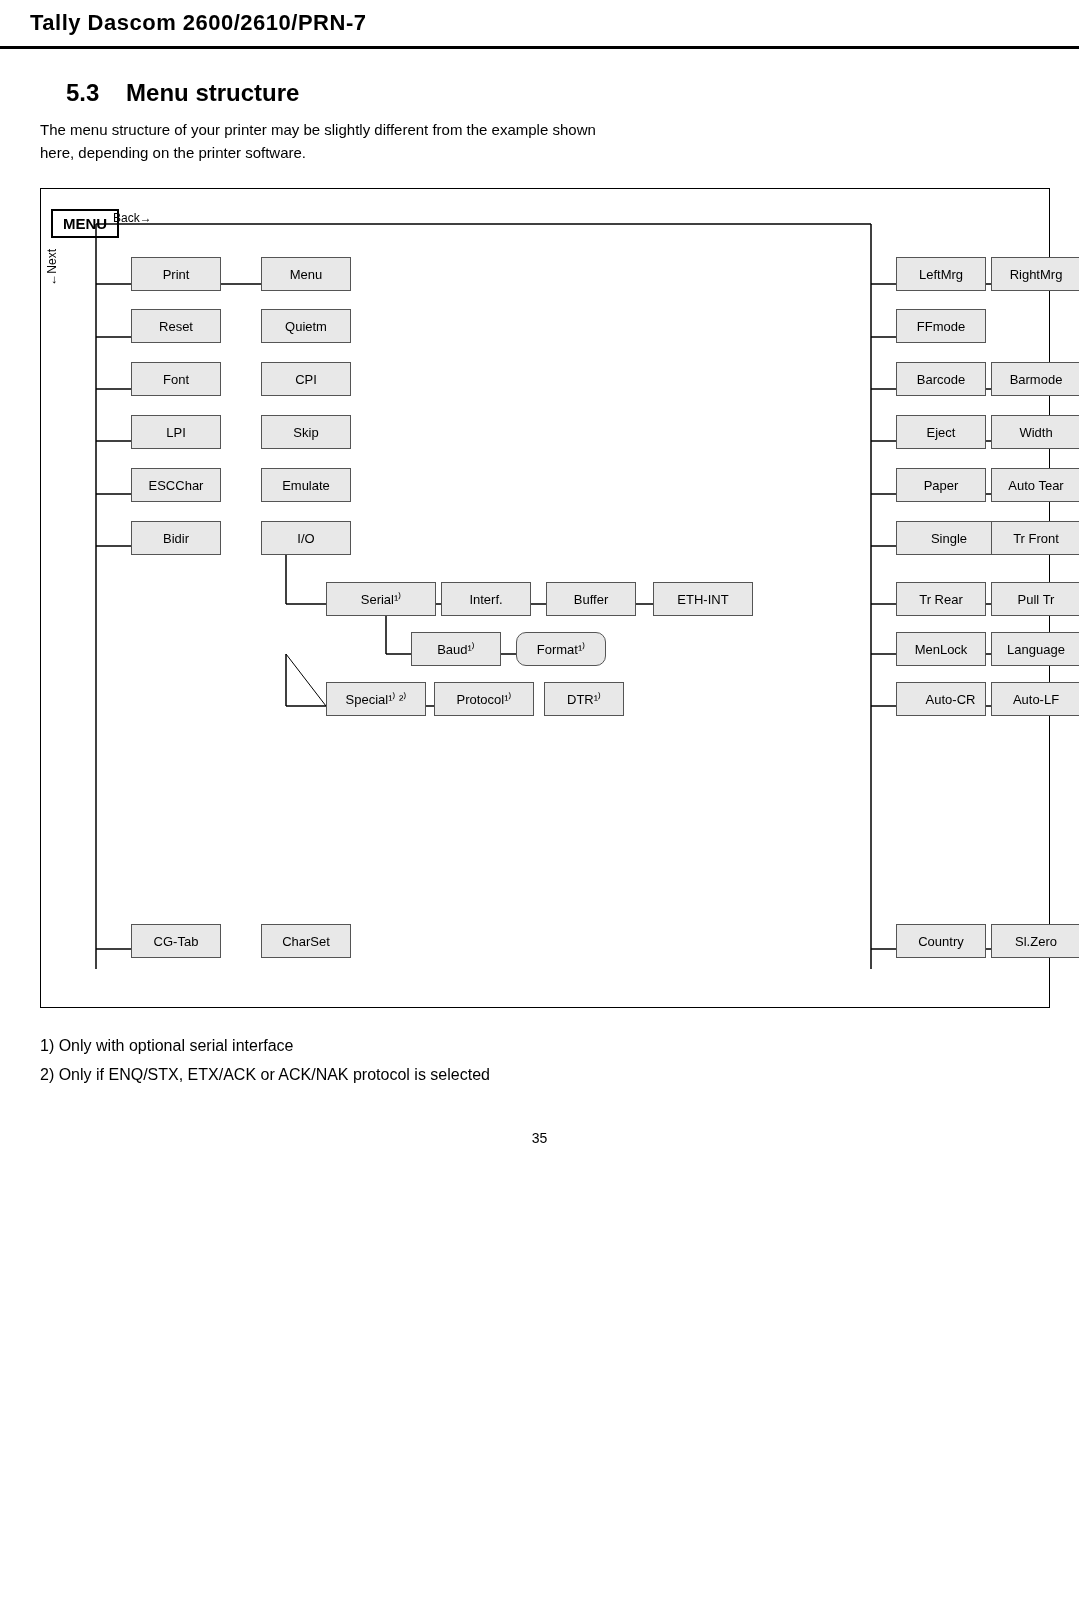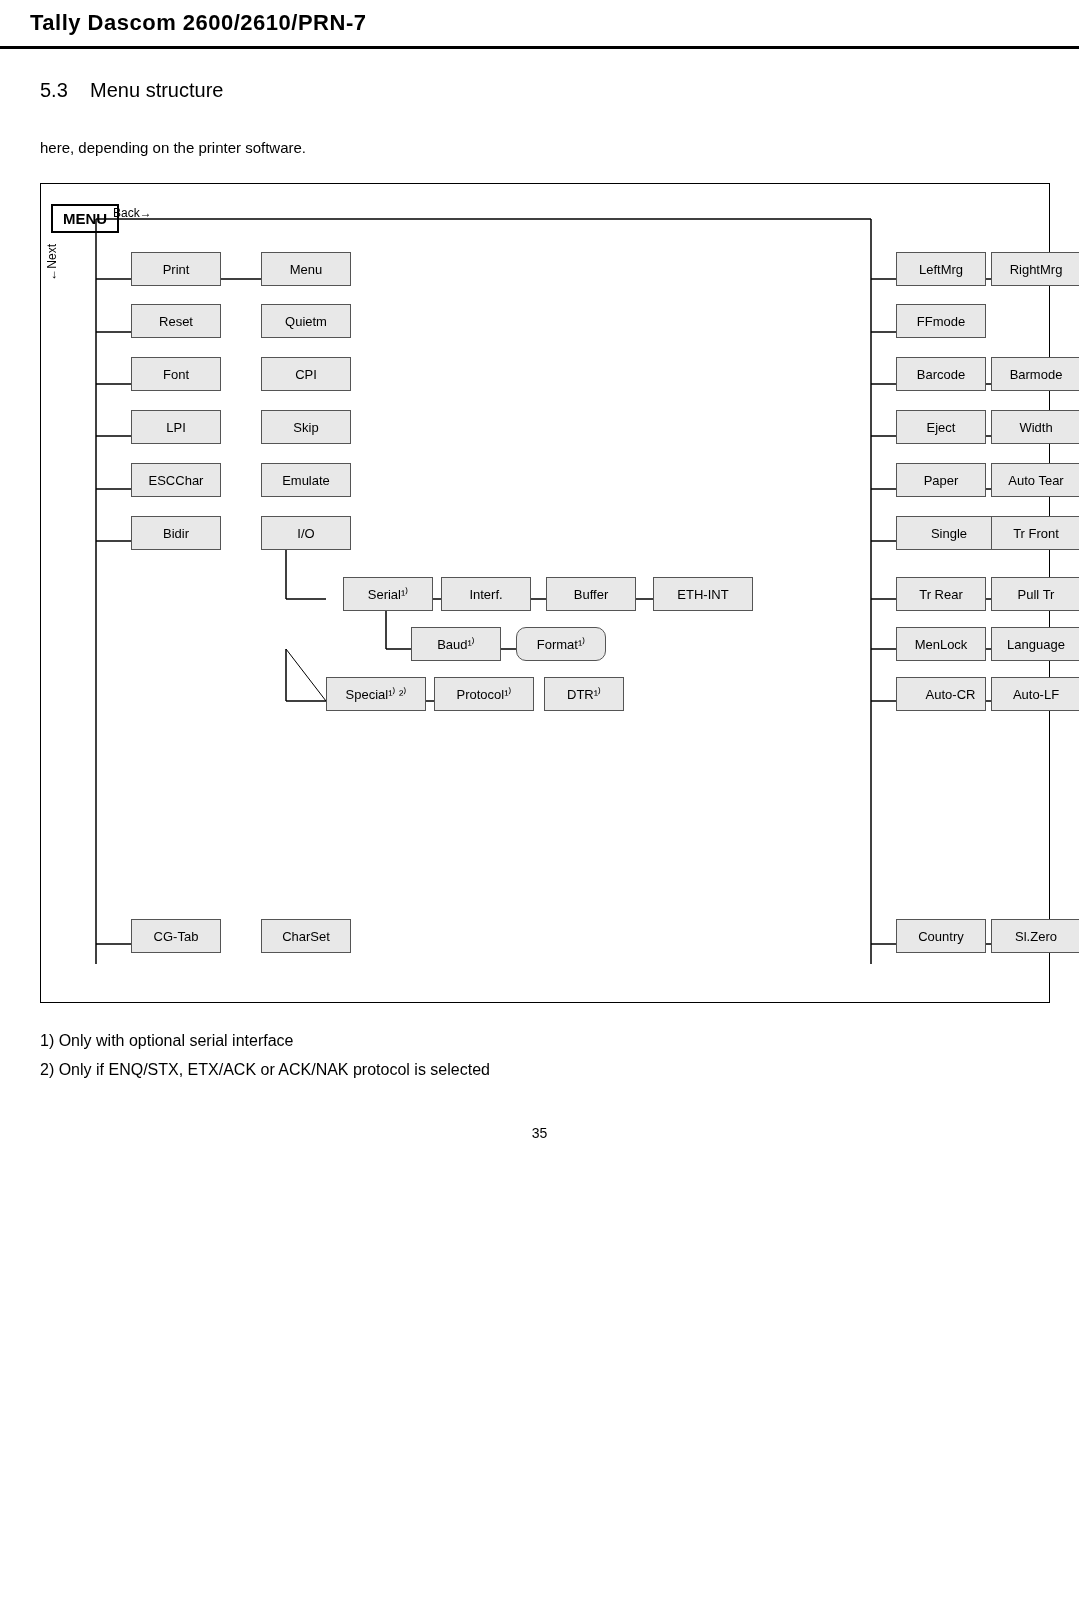--- a/index.html
+++ b/index.html
@@ -17,23 +17,24 @@
       font-size: 22px;
       font-weight: bold;
       letter-spacing: 0.5px;
     }
 
     .page-content {
       padding: 30px 40px;
     }
 
     .section-title {
-      font-size: 20px;
-      font-weight: normal;
+      font-size: 24px;
+      font-weight: bold;
       margin-bottom: 12px;
+      margin-left: 26px;
     }
 
     .section-desc {
       font-size: 15px;
       margin-bottom: 24px;
       line-height: 1.5;
     }
 
     .diagram-wrapper {
       position: relative;
@@ -115,21 +116,21 @@
 
 <div class="page-header">
   <span>Tally Dascom 2600/2610/PRN-7</span>
 </div>
 
 <div class="page-content">
   <div class="section-title">
     <span>5.3</span>&nbsp;&nbsp;&nbsp;&nbsp;<span>Menu structure</span>
   </div>
   <div class="section-desc">
-    <br>
+    <span>The menu structure of your printer may be slightly different from the example shown</span><br>
     <span>here, depending on the printer software.</span>
   </div>
 
   <div class="diagram-wrapper">
 
     <svg class="diagram-svg">
 
       <line x1="55" y1="35" x2="55" y2="780" stroke="#000" stroke-width="1.5"></line>
 
       <line x1="55" y1="35" x2="200" y2="35" stroke="#000" stroke-width="1.5"></line>
@@ -233,21 +234,21 @@
     <div class="node" style="left:220px;top:226px;width:90px;height:34px;">Skip</div>
 
     <div class="node" style="left:90px;top:279px;width:90px;height:34px;">ESCChar</div>
 
     <div class="node" style="left:220px;top:279px;width:90px;height:34px;">Emulate</div>
 
     <div class="node" style="left:90px;top:332px;width:90px;height:34px;">Bidir</div>
 
     <div class="node" style="left:220px;top:332px;width:90px;height:34px;">I/O</div>
 
-    <div class="node" style="left:302px;top:393px;width:90px;height:34px;">Serial¹⁾</div>
+    <div class="node" style="left:285px;top:393px;width:110px;height:34px;">Serial¹⁾</div>
     <div class="node" style="left:400px;top:393px;width:90px;height:34px;">Interf.</div>
     <div class="node" style="left:505px;top:393px;width:90px;height:34px;">Buffer</div>
     <div class="node" style="left:612px;top:393px;width:100px;height:34px;">ETH-INT</div>
 
     <div class="node" style="left:370px;top:443px;width:90px;height:34px;">Baud¹⁾</div>
     <div class="node" style="left:475px;top:443px;width:90px;height:34px;border-radius:10px;">Format¹⁾</div>
 
     <div class="node" style="left:285px;top:493px;width:100px;height:34px;">Special¹⁾ ²⁾</div>
     <div class="node" style="left:393px;top:493px;width:100px;height:34px;">Protocol¹⁾</div>
     <div class="node" style="left:503px;top:493px;width:80px;height:34px;">DTR¹⁾</div>

